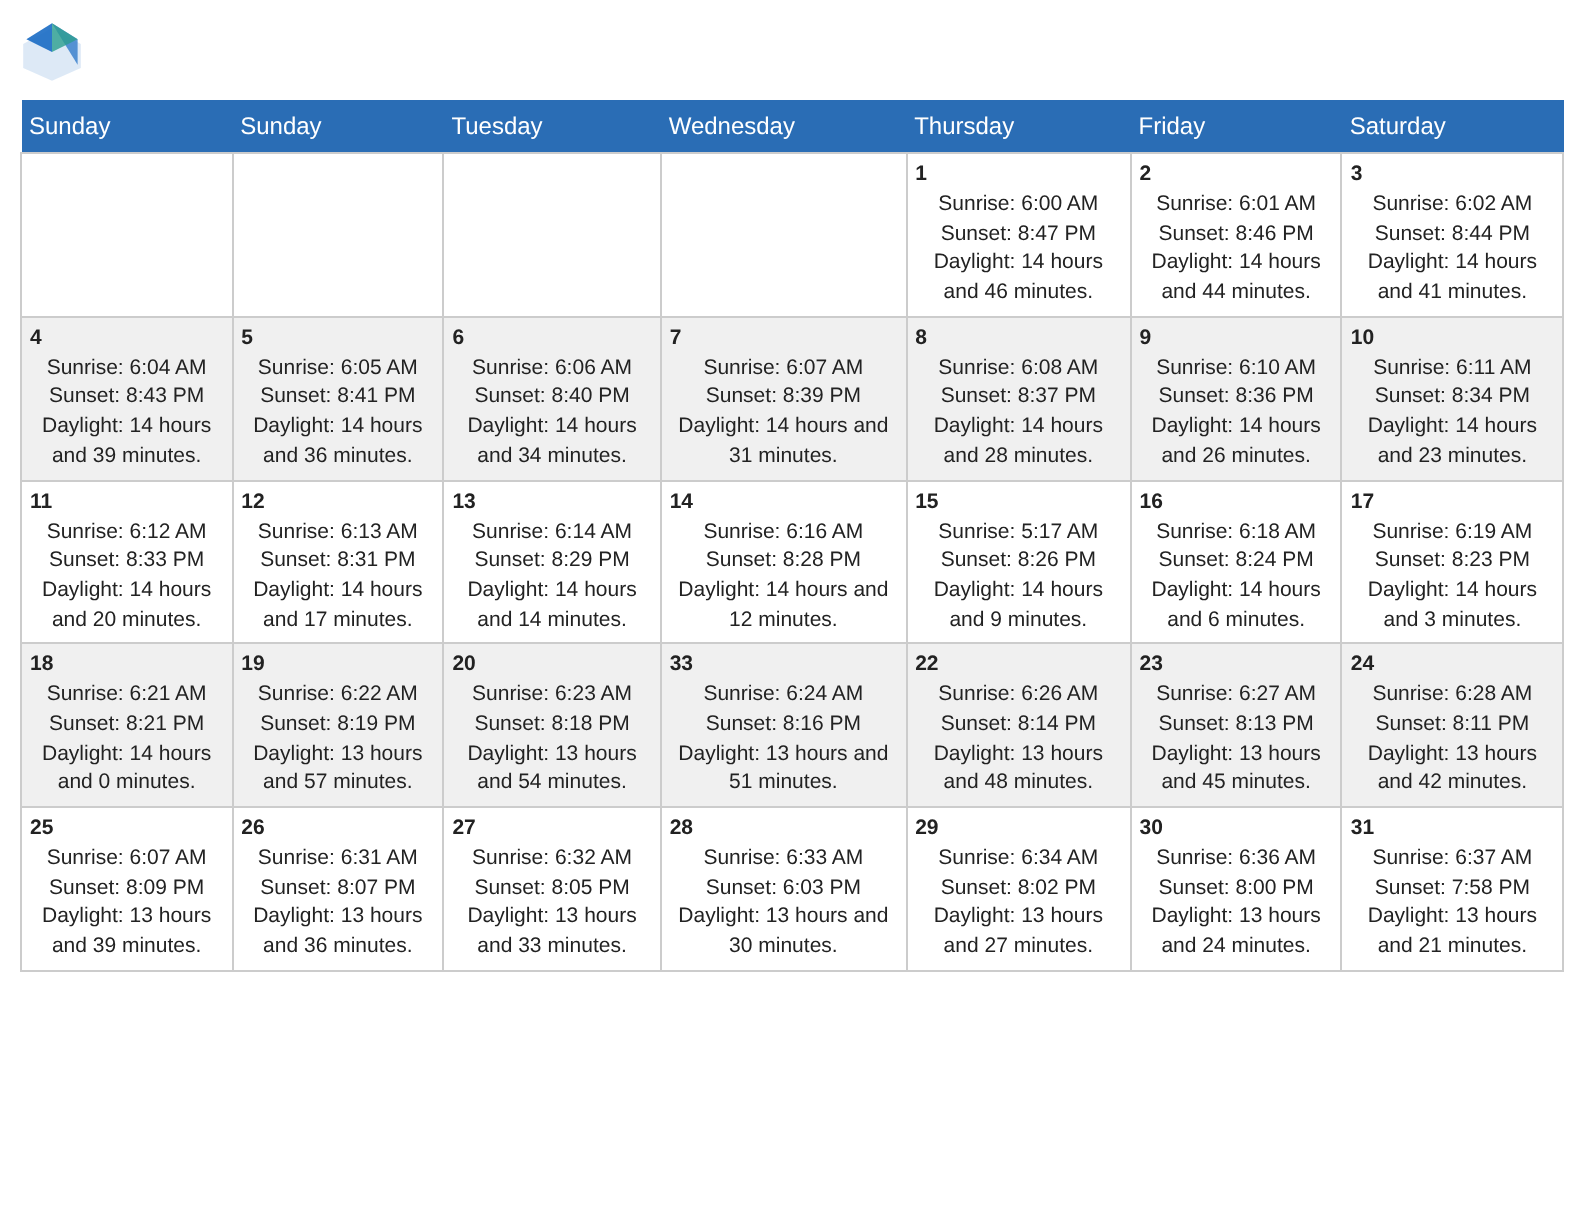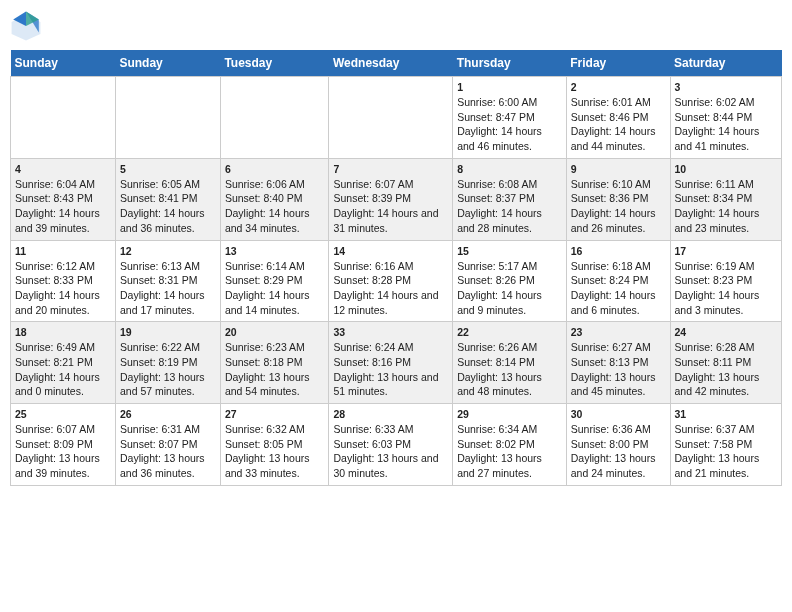--- a/index.html
+++ b/index.html
@@ -51,21 +51,21 @@
       font-size: 11px;
     }
     thead tr {
       background: #2a6db5;
       color: #fff;
     }
     thead th {
       padding: 6px 4px;
       text-align: left;
       font-size: 12px;
-      font-weight: bold;
+      font-weight: normal;
     }
     tbody tr:nth-child(odd) {
       background: #fff;
     }
     tbody tr:nth-child(even) {
       background: #f0f0f0;
     }
     td {
       padding: 4px 4px;
       vertical-align: top;
@@ -74,20 +74,21 @@
       color: #222;
       min-height: 70px;
     }
     .day-num {
       font-weight: bold;
       display: block;
       margin-bottom: 2px;
     }
     .cell-content {
       line-height: 1.4;
+      text-align: center;
     }
   </style>
 </head>
 <body>
 
 <div class="header">
   <div class="logo">
     <svg class="logo-icon" viewBox="0 0 40 40" xmlns="http://www.w3.org/2000/svg">
       <polygon points="20,5 38,15 38,30 20,38 2,30 2,15" fill="#1a6bc4" opacity="0.15"></polygon>
       <polygon points="20,2 36,12 36,28" fill="#1a6bc4" opacity="0.7"></polygon>
@@ -226,21 +227,21 @@
         <td>
           <span class="day-num">17</span>
           <div class="cell-content">Sunrise: 6:19 AM
 Sunset: 8:23 PM
 Daylight: 14 hours and 3 minutes.</div>
         </td>
       </tr>
       <tr>
         <td>
           <span class="day-num">18</span>
-          <div class="cell-content">Sunrise: 6:49 AM
+          <div class="cell-content">Sunrise: 6:21 AM
 Sunset: 8:21 PM
 Daylight: 14 hours and 0 minutes.</div>
         </td>
         <td>
           <span class="day-num">19</span>
           <div class="cell-content">Sunrise: 6:22 AM
 Sunset: 8:19 PM
 Daylight: 13 hours and 57 minutes.</div>
         </td>
         <td>

